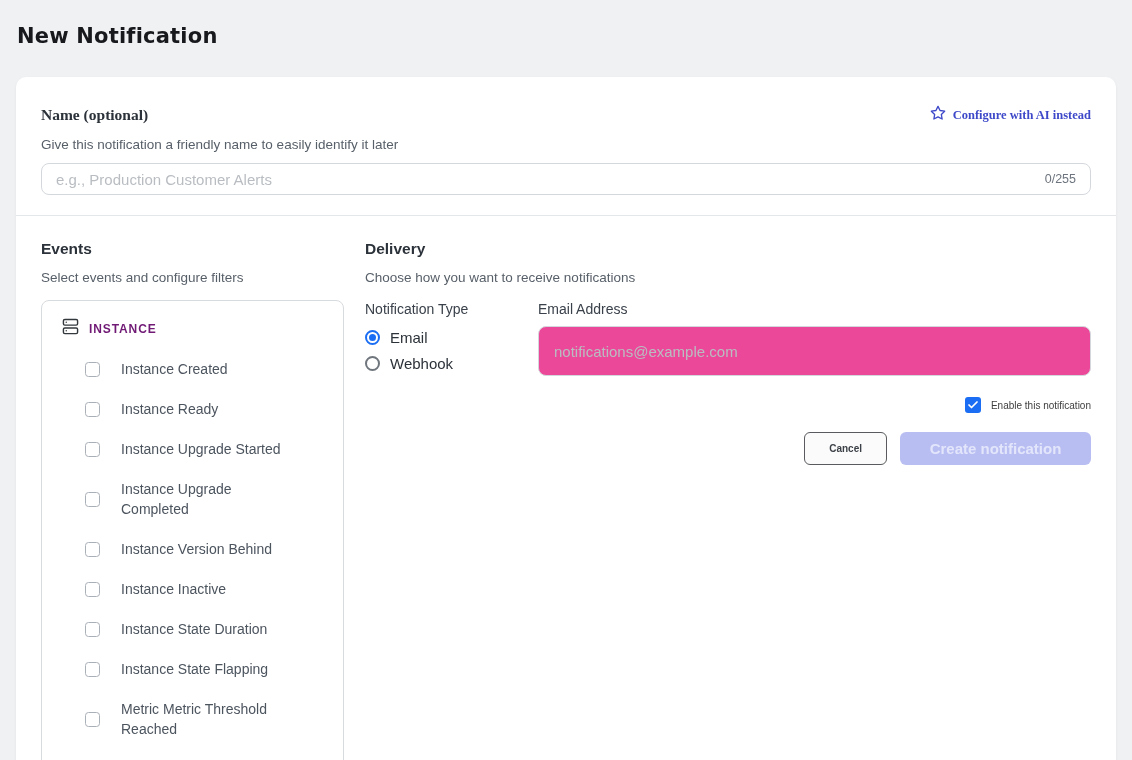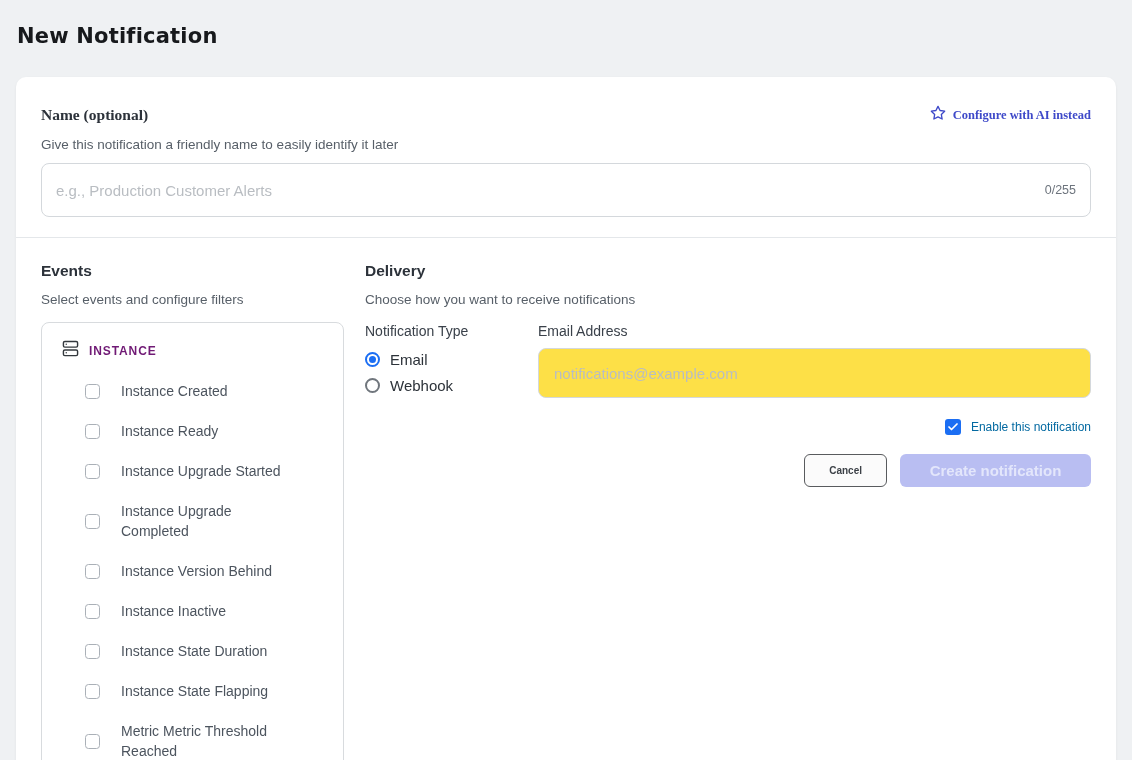--- a/index.html
+++ b/index.html
@@ -28,21 +28,21 @@
   }
   
   .name-head { padding-top: 28px; display: flex; justify-content: space-between; align-items: center; font-family: Liberation Serif, serif; }
   .section-title { font-size: 15.5px; font-weight: 700; color: #2c323a; }
   .ai-link {
     display: flex; align-items: center; gap: 7px;
     color: #3e49c9; font-size: 12.5px; font-weight: 700; cursor: pointer;
   }
   .section-sub { margin-top: 12px; font-size: 13.5px; color: #575f68; }
   .name-input-wrap {
-    margin-top: 11px; height: 54px;
+    margin-top: 11px; height: 32px;
     border: 1px solid #d4d8dc; border-radius: 8px;
     display: flex; align-items: center; gap: 10px; padding: 0 14px;
     background: #fff;
   }
   .name-input-wrap input {
     flex: 1; border: none; outline: none; font-size: 15px; color: #2c323a;
     font-family: "Liberation Sans", sans-serif; background: transparent;
   }
   input::placeholder { color: #b9bdc2; }
   .char-counter { font-size: 12.5px; color: #6d747d; flex: none; }
@@ -77,31 +77,31 @@
     width: 7px; height: 7px; margin: -3.5px 0 0 -3.5px;
     border-radius: 50%; background: #1b6ef3;
   }
   .radio.unselected { border: 2px solid #70767d; }
   .radio-label { font-size: 15px; color: #2c3239; }
   .email-col { flex: 1; }
   .email-input {
     margin-top: 9px; width: 100%; height: 50px;
     border: 1px solid #d4d8dc; border-radius: 8px;
     padding: 0 15px; font-size: 15px; color: #2c323a; outline: none;
-    font-family: "Liberation Sans", sans-serif; background: #fde047;
+    font-family: "Liberation Sans", sans-serif; background: #ec4899;
   }
   .enable-row {
     margin-top: 21px; display: flex; justify-content: flex-end; align-items: center; gap: 10px;
     cursor: pointer;
   }
   .cb-checked {
     width: 16px; height: 16px; flex: none; border-radius: 3px;
     background: #1b6ef3; display: flex; align-items: center; justify-content: center;
   }
-  .enable-label { font-size: 12px; color: #0369a1; }
+  .enable-label { font-size: 10px; color: #404040; }
   .btn-row { margin-top: 19px; display: flex; justify-content: flex-end; gap: 13px; }
   button { font-family: "Liberation Sans", sans-serif; cursor: pointer; }
   .btn-cancel {
     height: 33px; padding: 0 24px;
     background: #fbfbfb; border: 1px solid #595b5e; border-radius: 6px;
     font-size: 10px; font-weight: 700; color: #3c4147;
   }
   .btn-create {
     height: 33px; min-width: 191px; padding: 0 22px;
     background: #b9bef2; border: none; border-radius: 6px;

